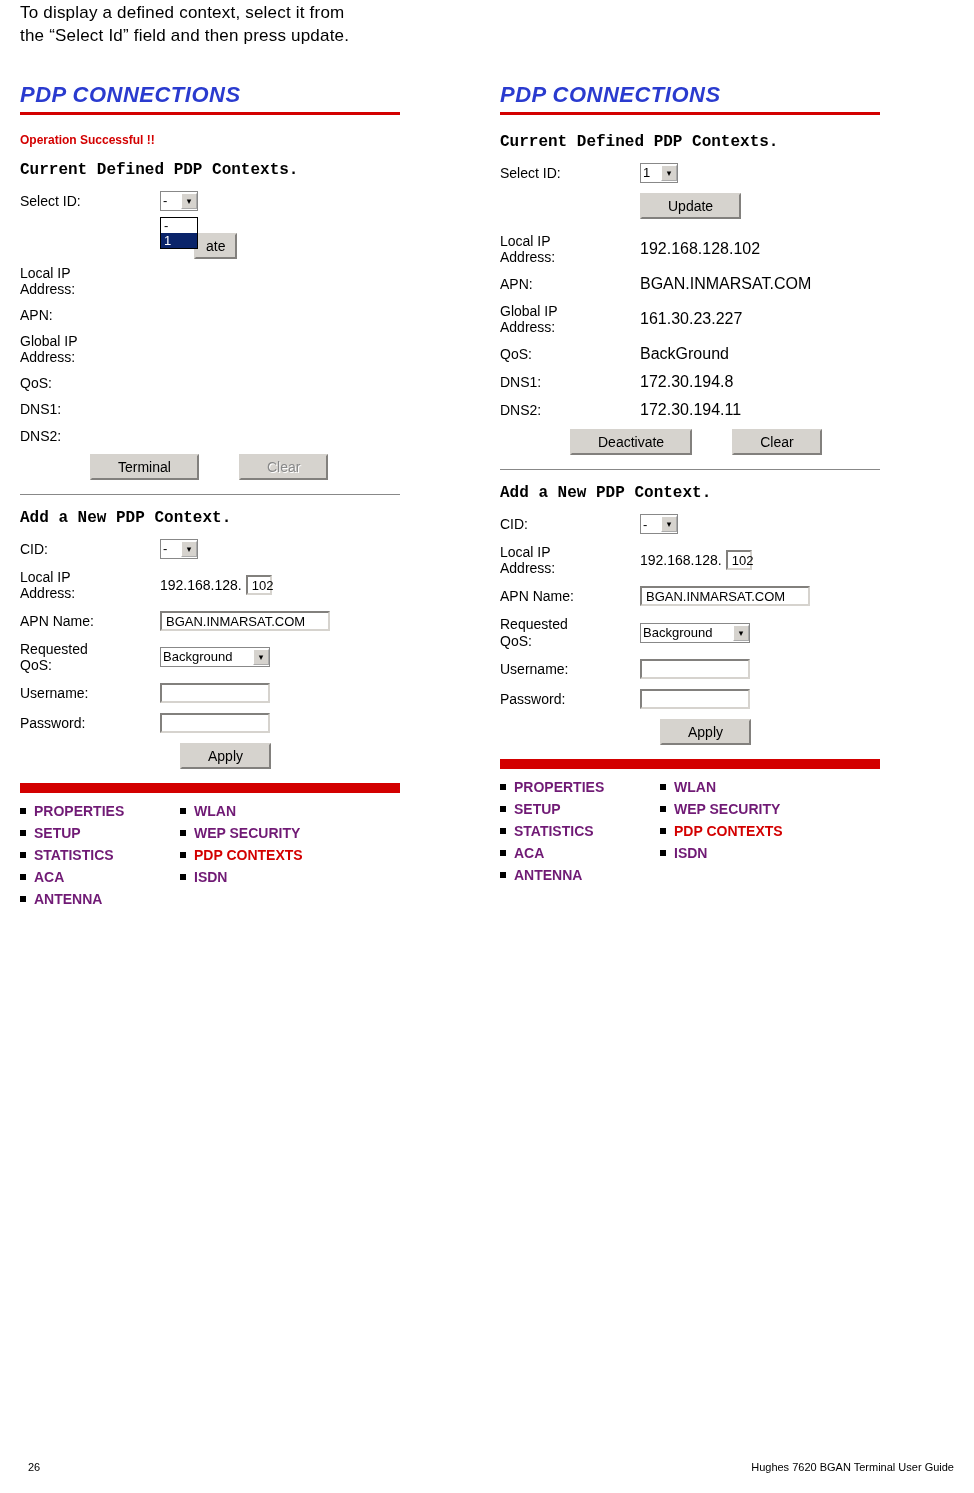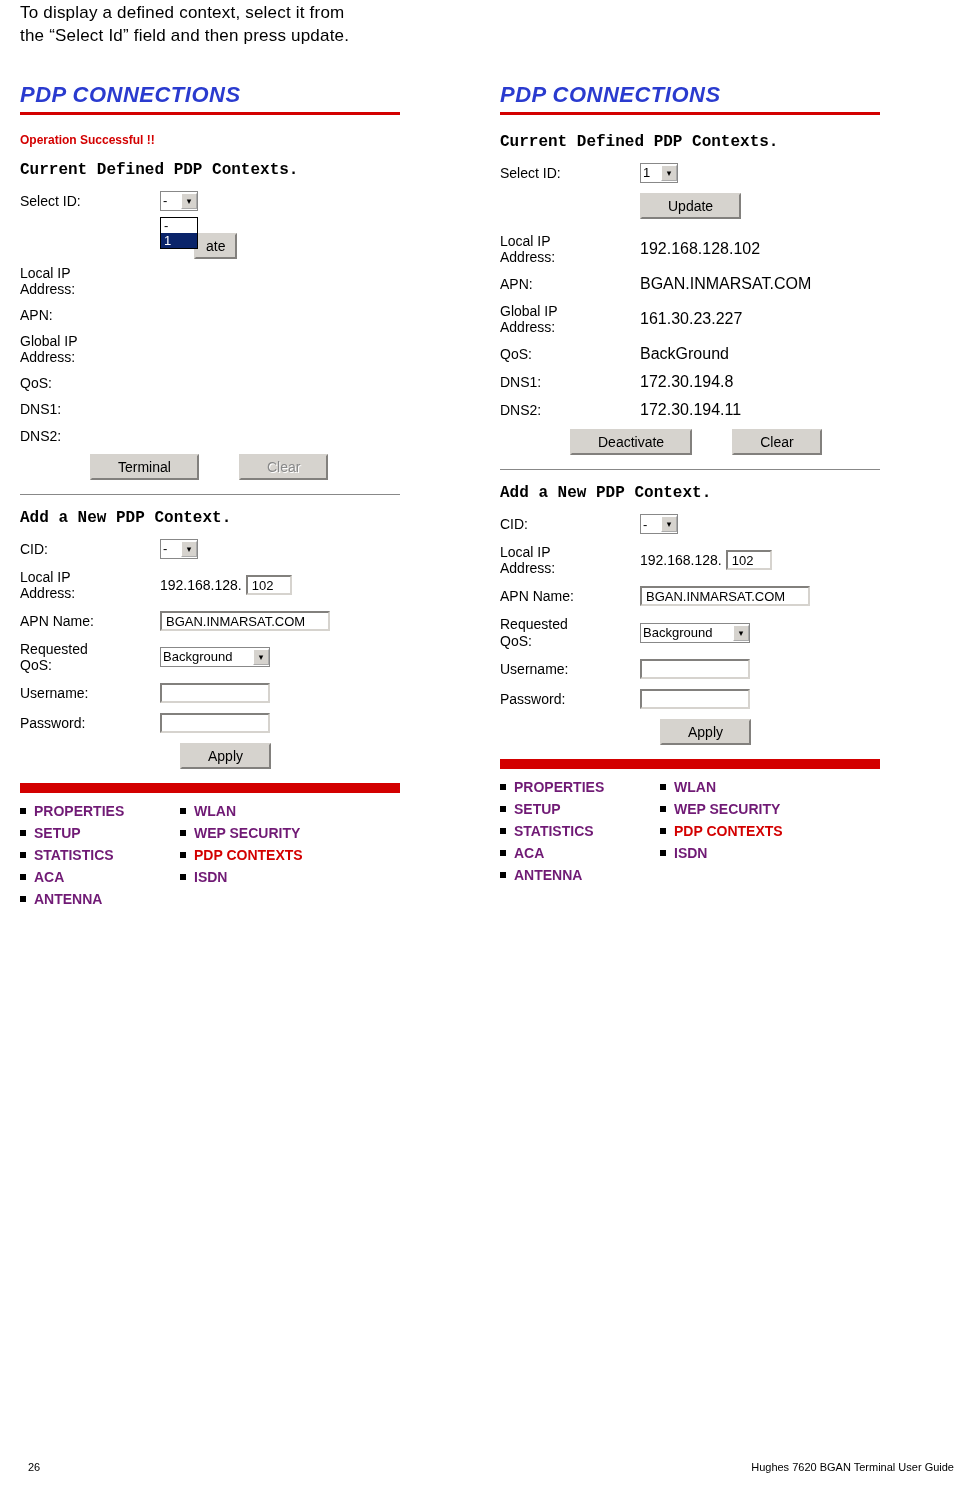--- a/index.html
+++ b/index.html
@@ -130,21 +130,21 @@
   .input {
     display:inline-block;
     border: 2px inset #d6d3ce;
     background:#fff;
     height:20px;
     font-size:13px;
     font-family: Arial, sans-serif;
     padding: 1px 4px;
     vertical-align: middle;
   }
-  .input.sm { width: 46px; }
+  .input.sm { width: 26px; }
   .input.lg { width: 170px; }
   .input.md { width: 110px; }
   .ip-row { display:flex; align-items:center; gap:4px; font-size:14px;}
   hr.thin {
     border: none;
     border-top: 1px solid #888;
     margin: 14px 0;
   }
   .apply-wrap { padding-left: 160px; margin-top: 4px; margin-bottom:10px;}
   .red-bar {

